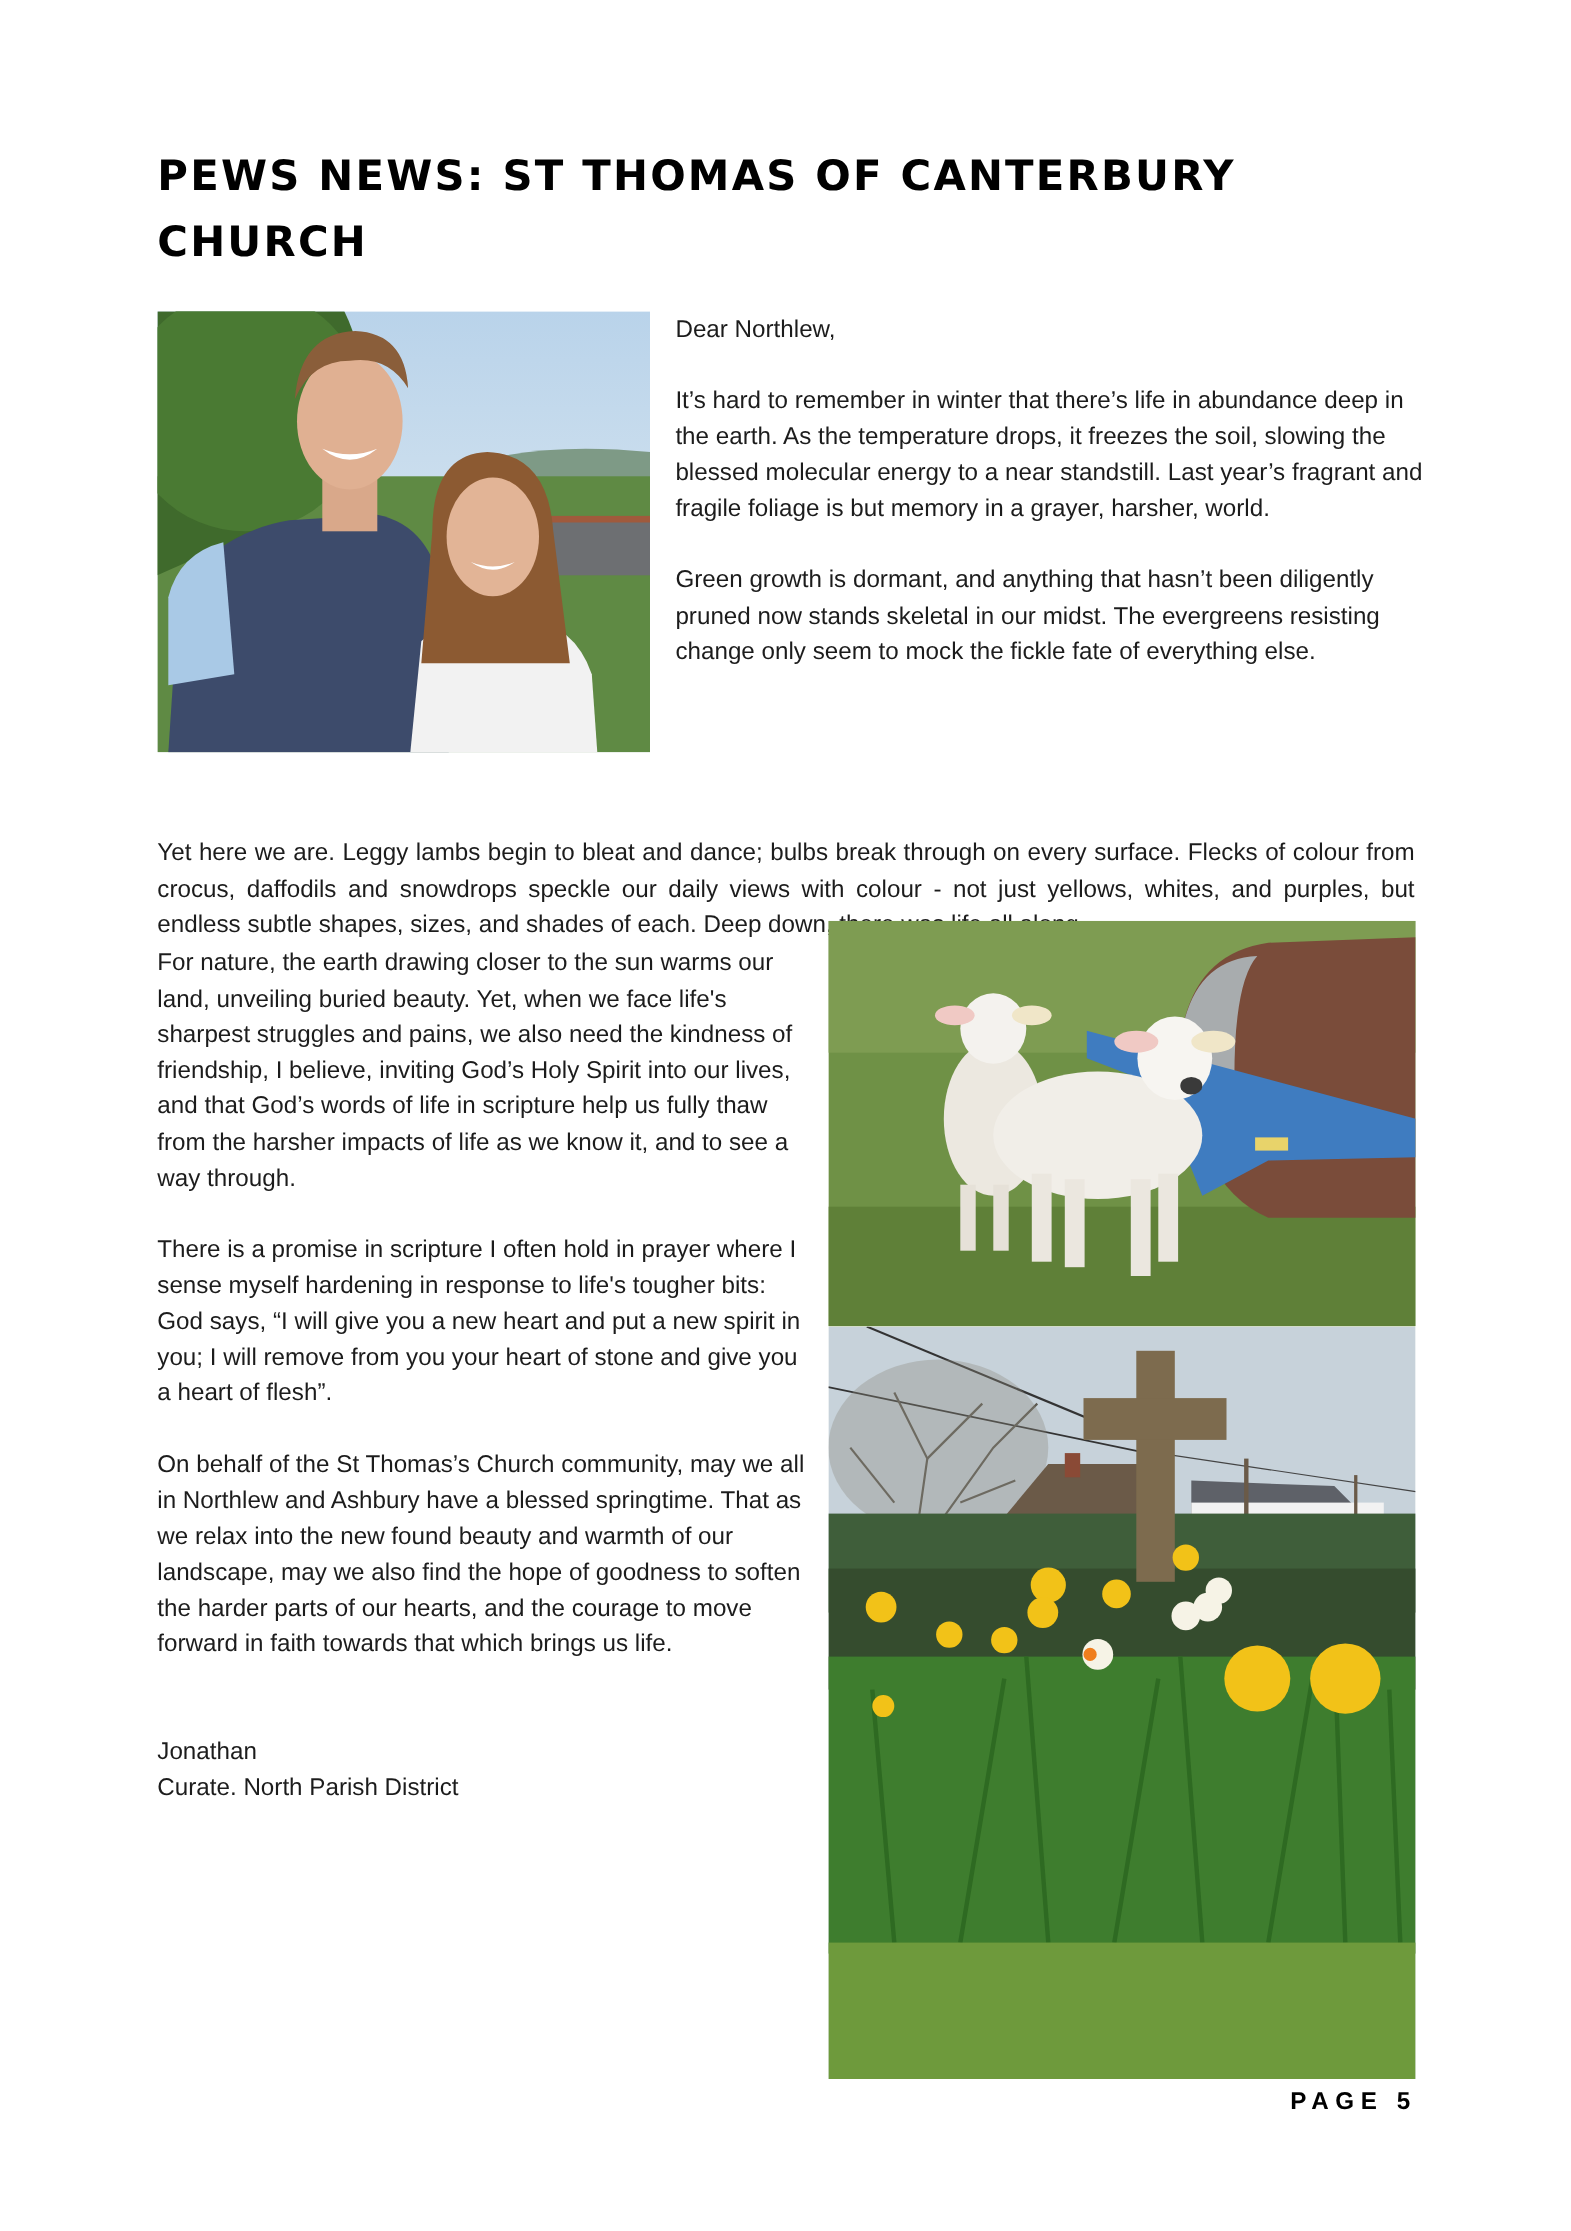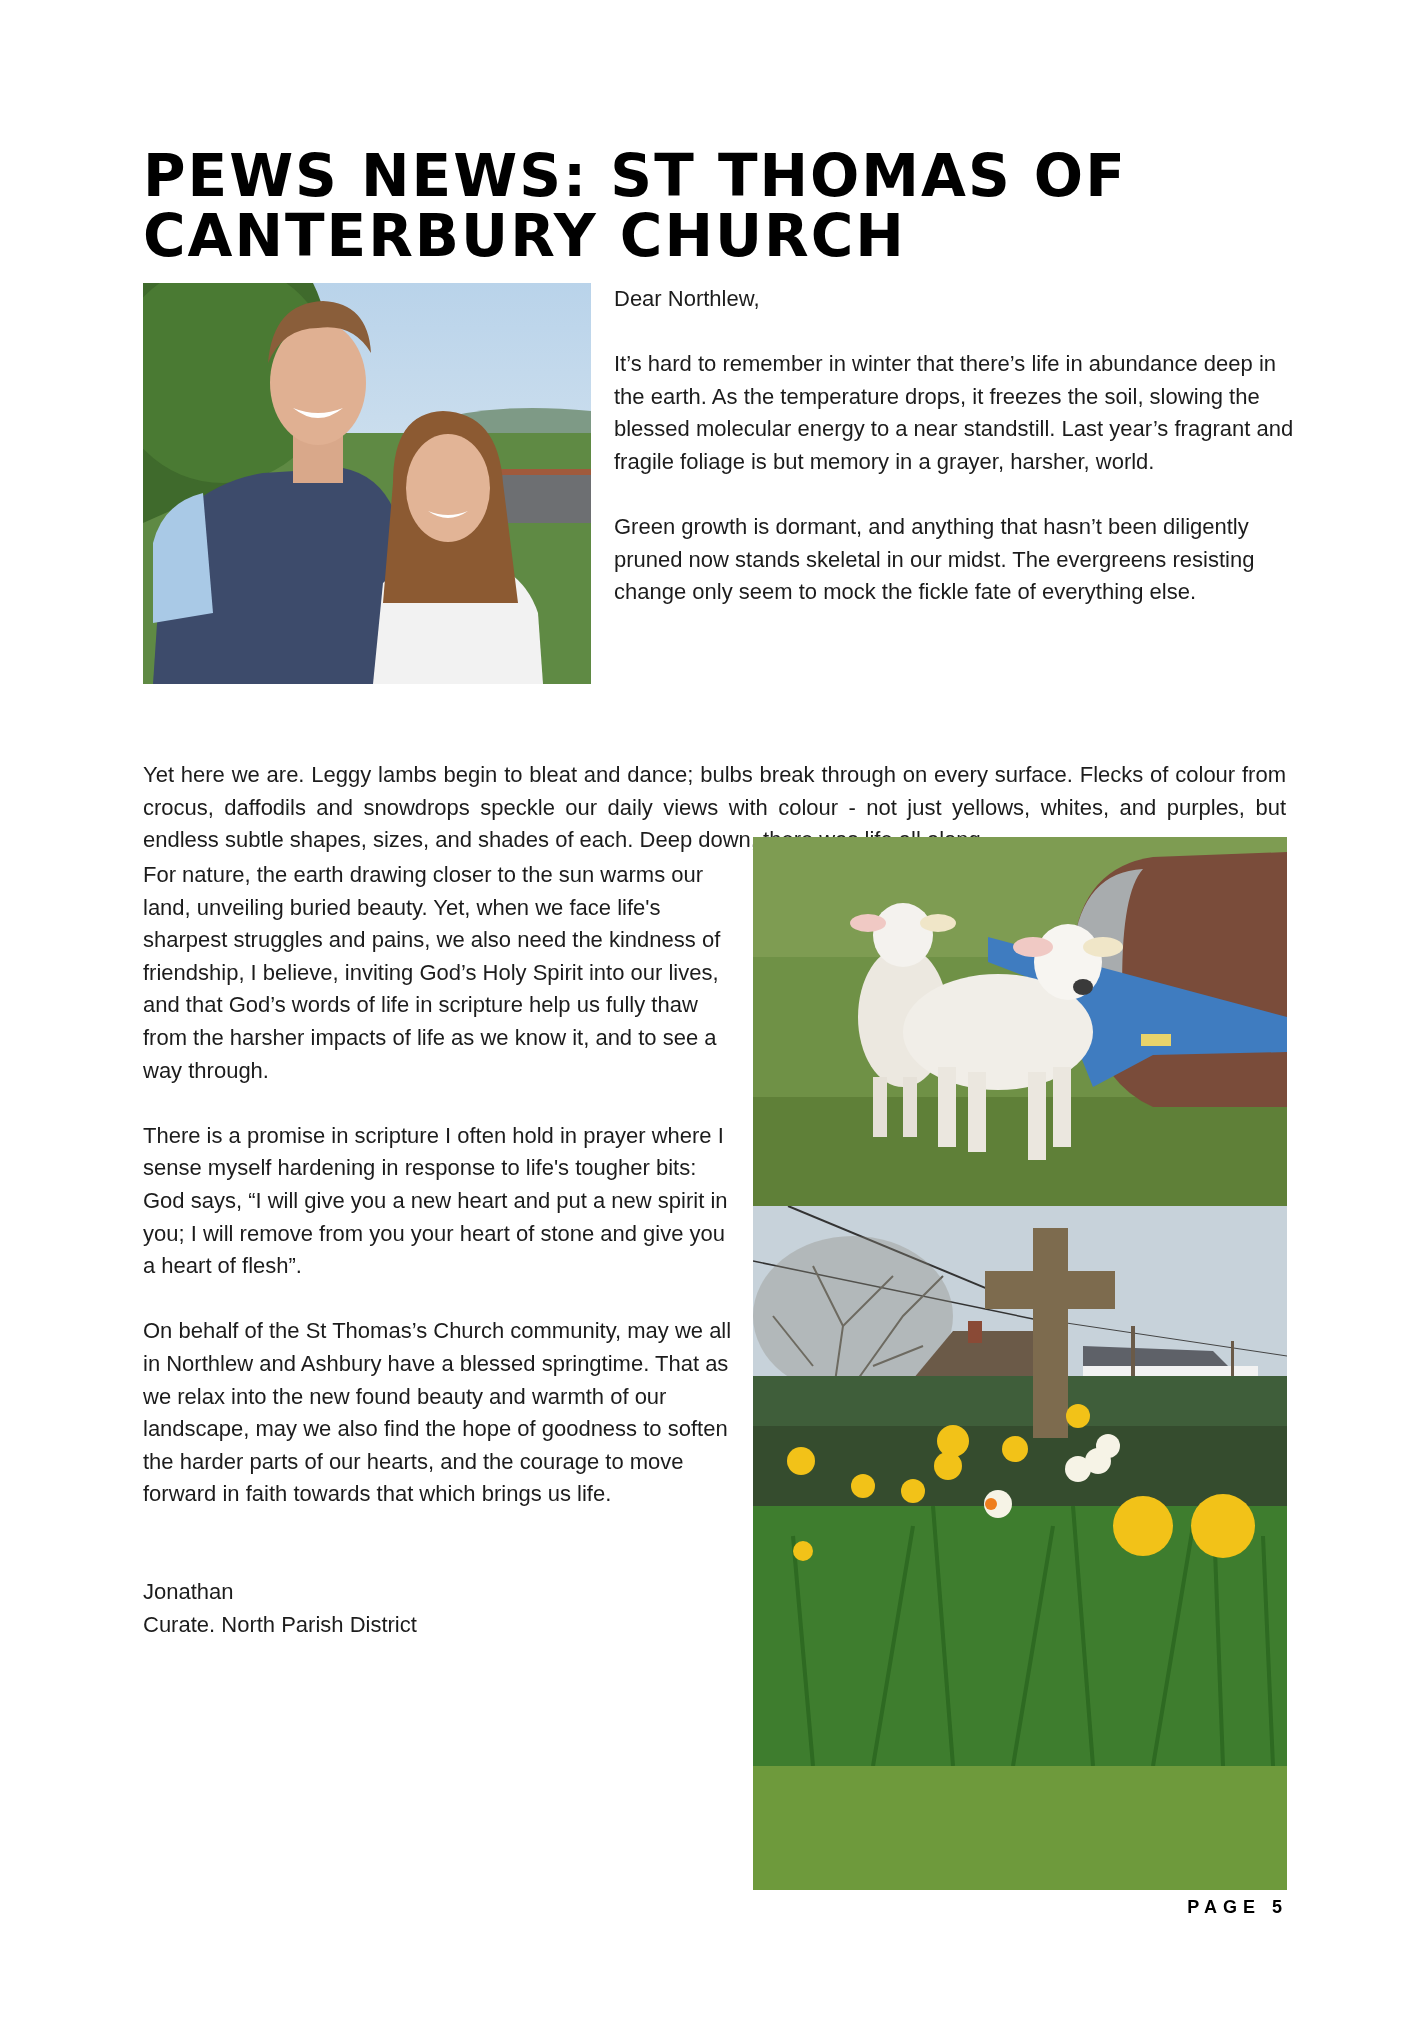--- a/index.html
+++ b/index.html
@@ -1,41 +1,41 @@
 <!DOCTYPE html>
 <html><head>
   <meta charset="utf-8">
   <style>
     html, body { margin: 0; padding: 0; background: #ffffff; }
     body { width: 1428px; height: 2028px; position: relative; overflow: hidden;
            font-family: "Liberation Sans", "DejaVu Sans", sans-serif; color: #1a1a1a; }
     .page { position: absolute; left: 0; top: 0; width: 1428px; height: 2028px; }
 
-    .title { position: absolute; left: 143px; top: 146px; width: 1150px; margin: 0;
+    .title { position: absolute; left: 143px; top: 130px; width: 1150px; margin: 0;
              font-family: "DejaVu Sans", "Liberation Sans", sans-serif; font-weight: 900;
-             font-size: 58px; line-height: 60px; letter-spacing: 2px; color: #000; }
+             font-size: 38px; line-height: 60px; letter-spacing: 2px; color: #000; }
 
     .text { font-size: 22px; line-height: 32.6px; color: #1c1c1c; }
     .text p { margin: 0; }
     .text .gap { height: 32.6px; }
 
     .photo { position: absolute; overflow: hidden; }
     .photo svg { display: block; width: 100%; height: 100%; }
 
     #photo-couple { left: 143px; top: 283px; width: 448px; height: 401px; }
 
     #intro { position: absolute; left: 614px; top: 283px; width: 680px; }
     #para-yet { position: absolute; left: 143px; top: 712px; width: 1143px; text-align: justify; margin-top: 47px; }
     #left-col { position: absolute; left: 143px; top: 859px; width: 600px; }
 
     #photo-lambs { left: 753px; top: 837px; width: 534px; height: 369px; }
     #photo-cross { left: 753px; top: 1206px; width: 534px; height: 684px; }
 
     .page-number { position: absolute; right: 140px; top: 1897px; font-weight: 700;
-                   font-size: 18px; letter-spacing: 6px; color: #000; }
+                   font-size: 22px; letter-spacing: 6px; color: #000; }
   </style>
 </head>
 <body>
 
 <div class="page">
 
   <h1 class="title">PEWS NEWS: ST THOMAS OF CANTERBURY CHURCH</h1>
 
   <div class="photo" id="photo-couple">
     <svg viewBox="0 0 448 401" preserveAspectRatio="none">

